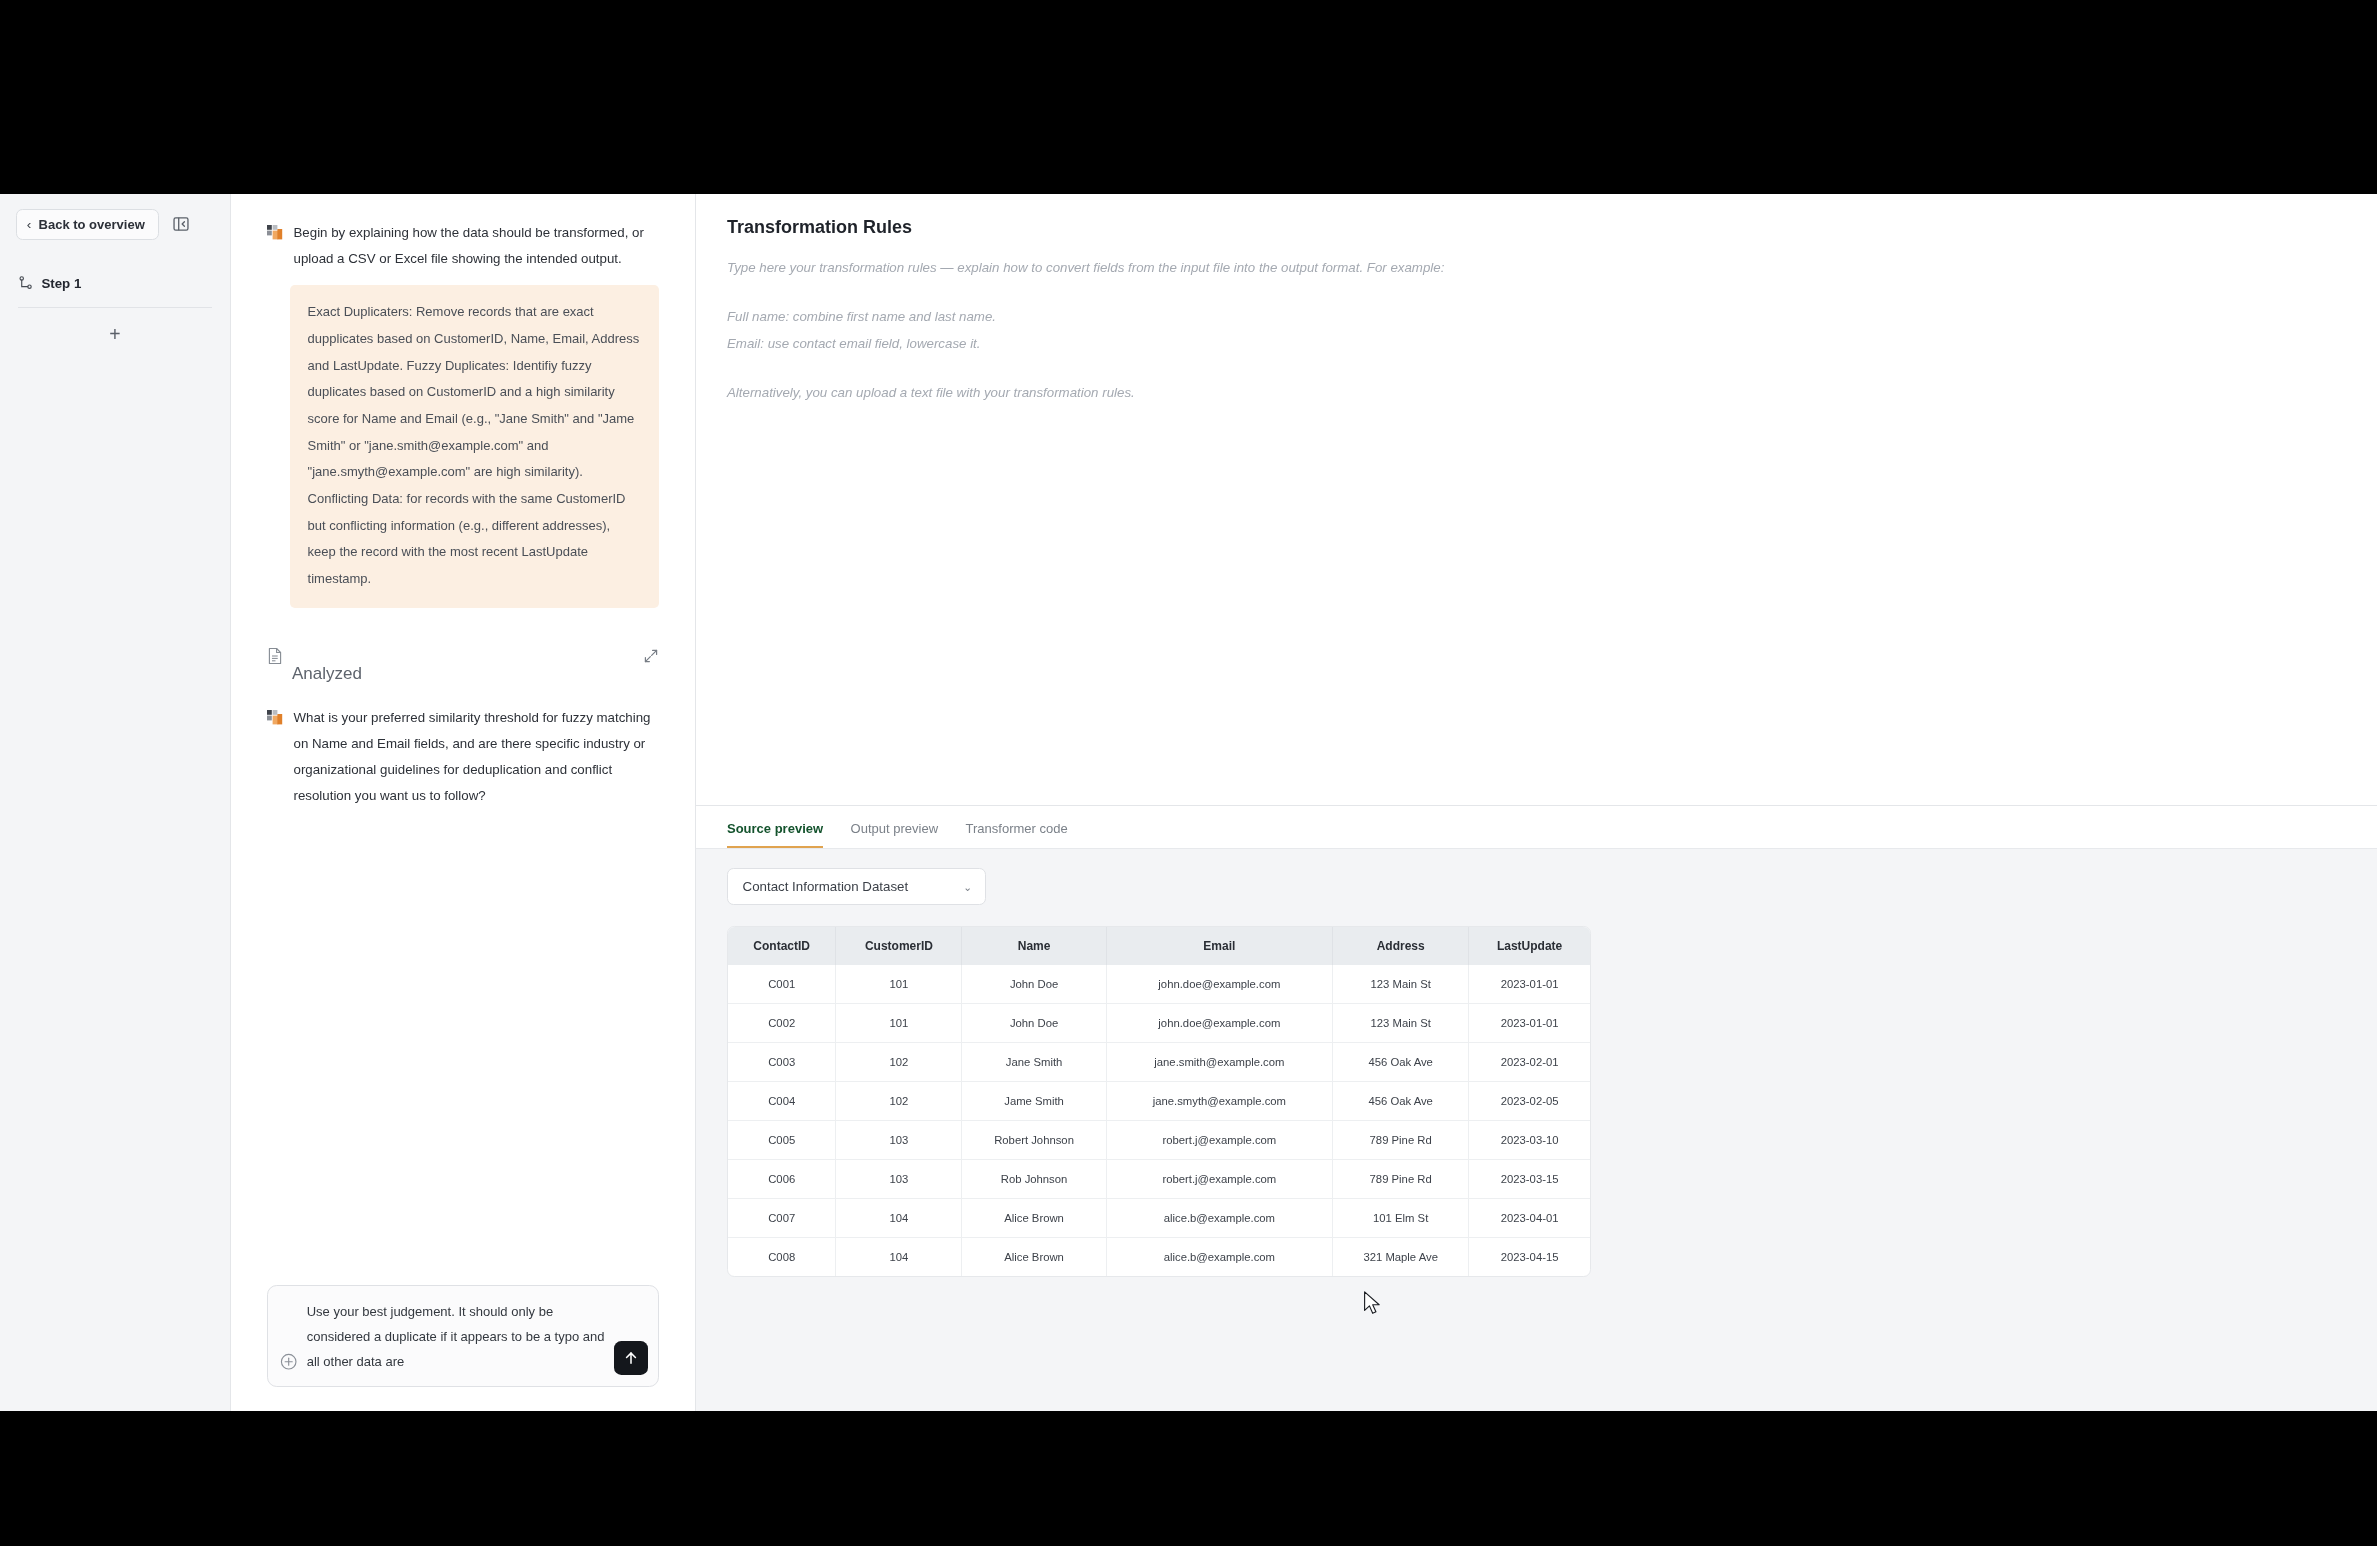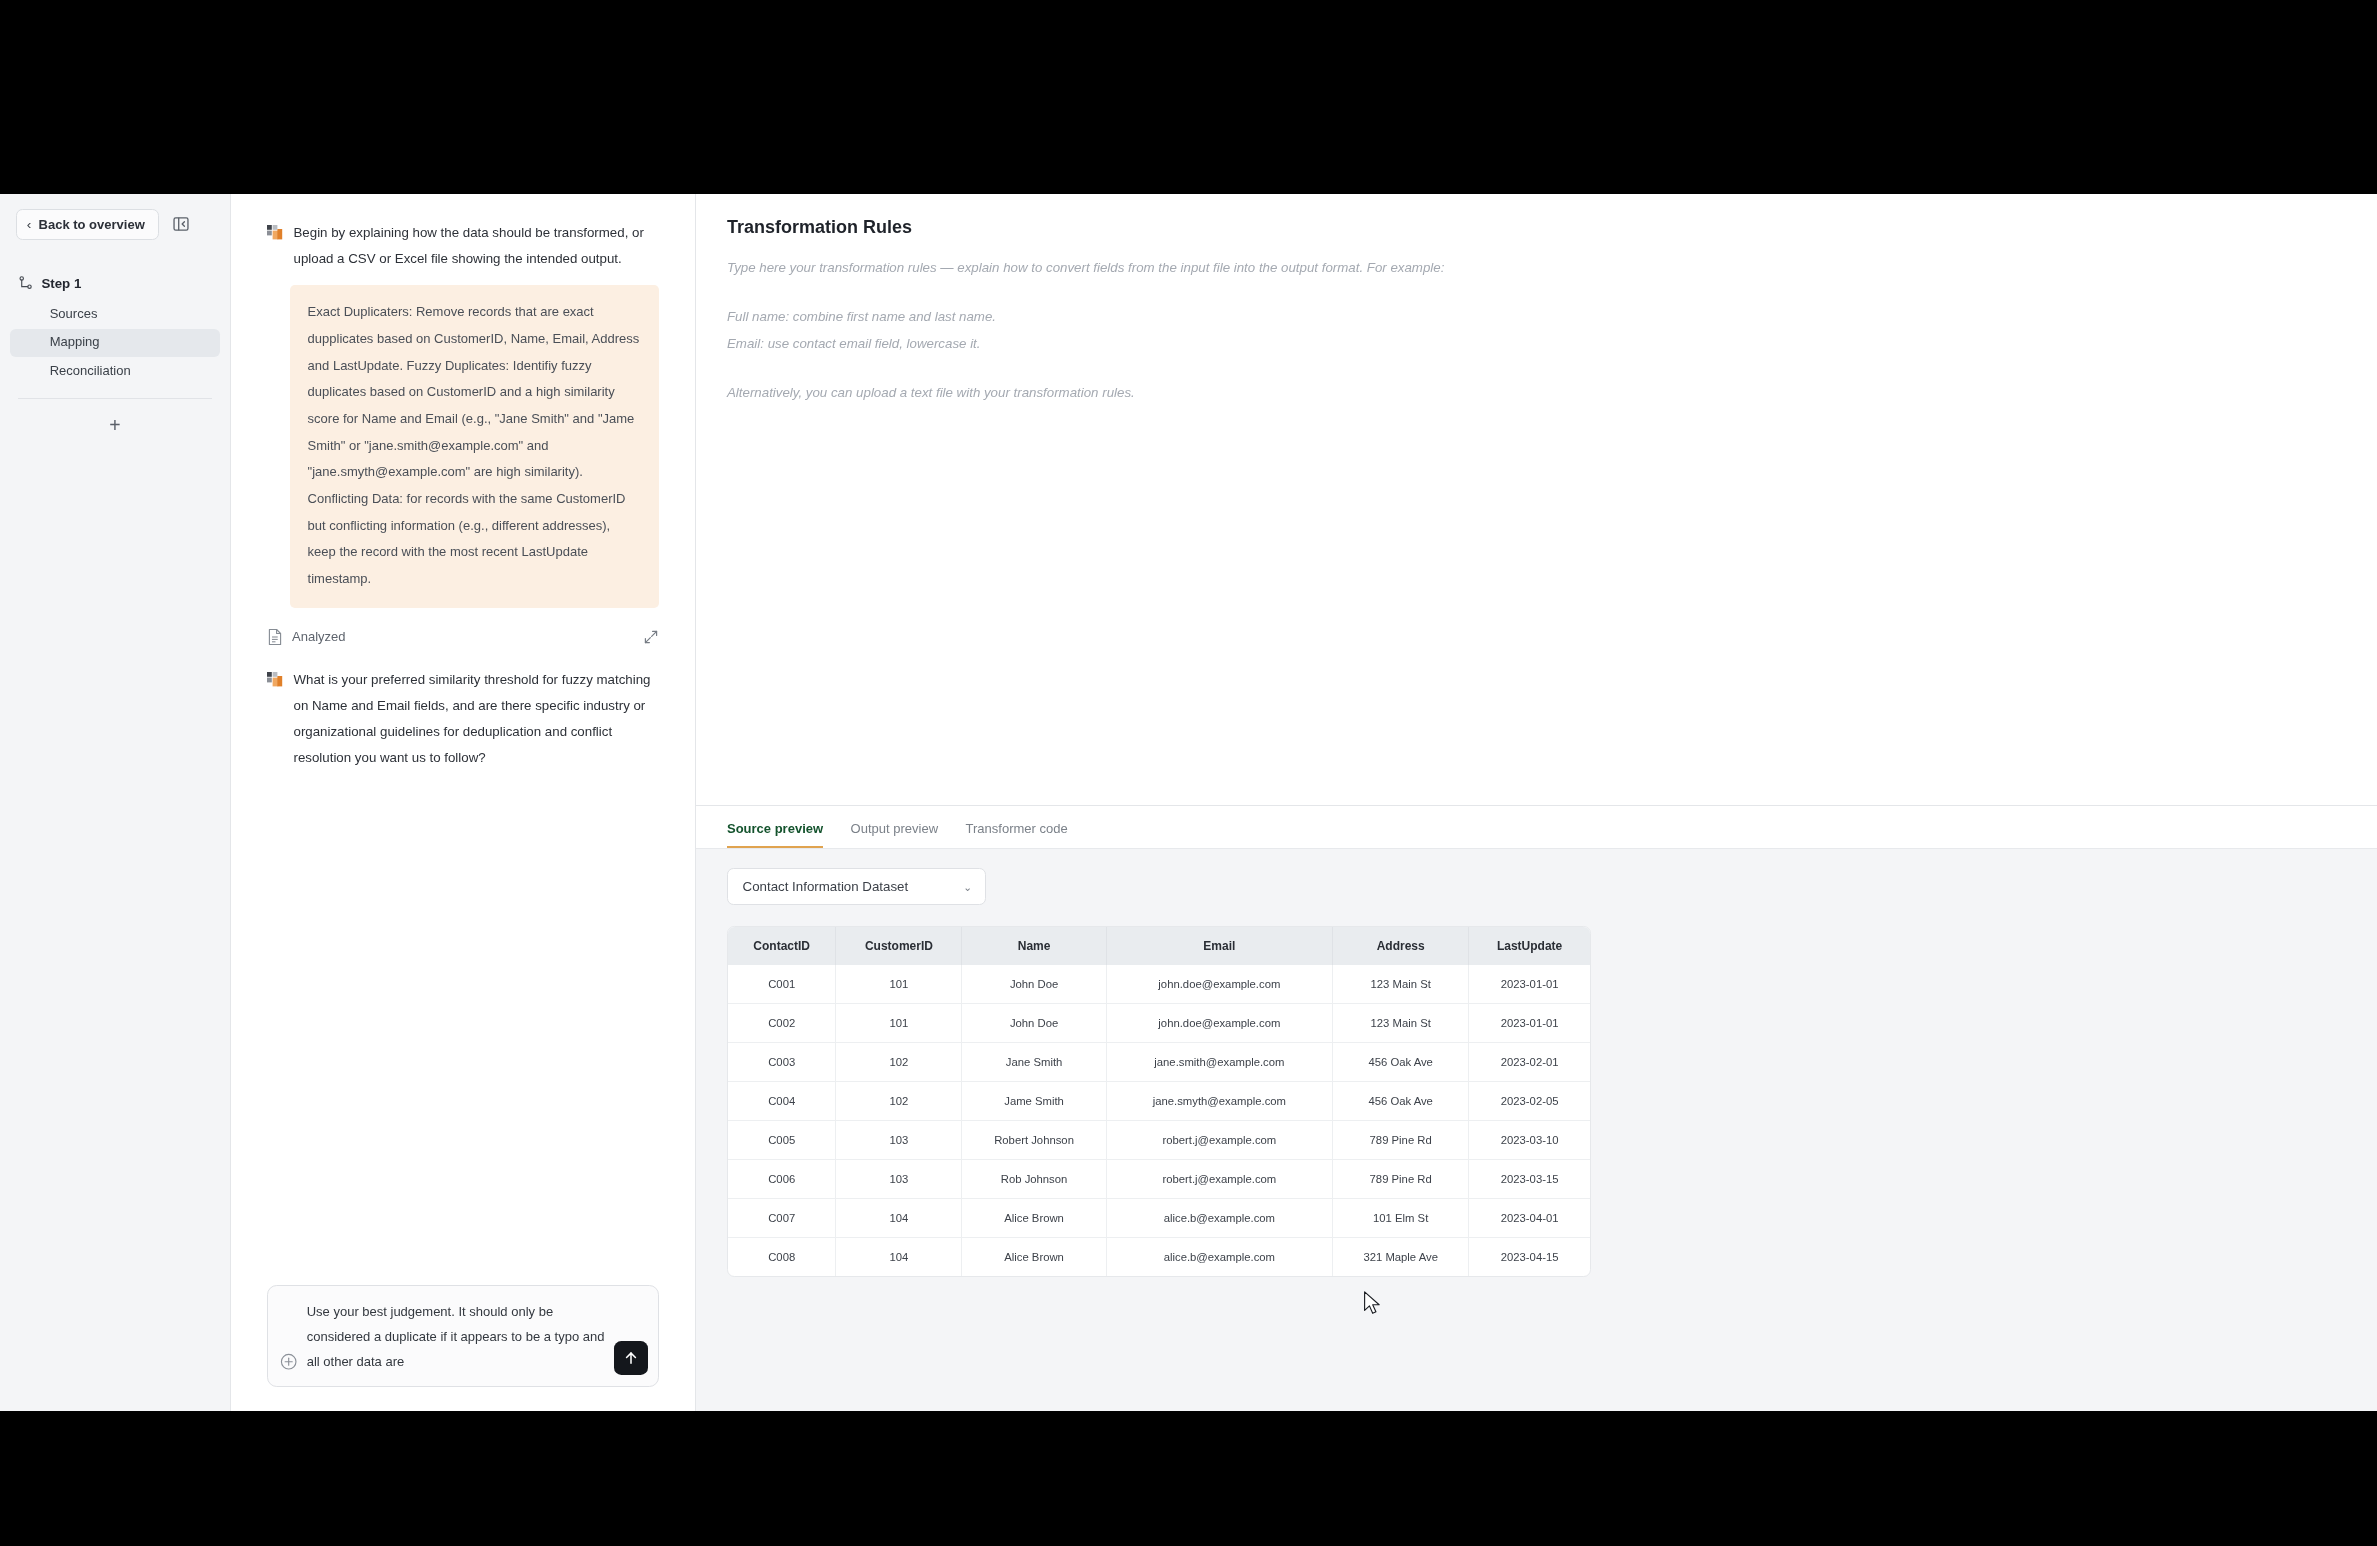--- a/index.html
+++ b/index.html
@@ -112,21 +112,21 @@
     line-height: 2.05;
     color: #4a4f57;
   }
 
   .analyzed-row {
     display: flex; align-items: center;
     margin-top: 19.4px;
     gap: 9px;
   }
   .analyzed-row .doc-icon svg { display: block; }
-  .analyzed-label { font-size: 13px; color: #5e646d; }
+  .analyzed-label { font-size: 17px; color: #5e646d; margin-top: 36px; }
   .expand-icon { margin-left: auto; cursor: pointer; }
   .expand-icon svg { display: block; }
 
   .msg2 { margin-top: 21px; }
 
   
   .composer-wrap { padding: 0 36px 24px 36px; }
   .composer {
     border: 0.8px solid #dfe1e5;
     border-radius: 9.7px;
@@ -259,25 +259,20 @@
       <div class="tree-step">
         <span class="nodeicon">
           <svg width="15.4" height="15.4" viewBox="0 0 19 19" fill="none">
             <circle cx="4.6" cy="4.2" r="2.1" stroke="#454a52" stroke-width="1.4"></circle>
             <circle cx="14.2" cy="14.4" r="2.1" stroke="#454a52" stroke-width="1.4"></circle>
             <path d="M4.6 6.3 V14.4 H12.1" stroke="#454a52" stroke-width="1.4" fill="none" stroke-linecap="round"></path>
           </svg>
         </span>
         <span>Step 1</span>
       </div>
-      <div class="tree-children">
-        <div class="tree-item">Sources</div>
-        <div class="tree-item active">Mapping</div>
-        <div class="tree-item">Reconciliation</div>
-      </div>
       <div class="tree-divider"></div>
       <div class="add-row">
         <div class="add-btn">+</div>
       </div>
     </div>
   </div>
 
   <div class="chat">
     <div class="chat-scroll">
 

